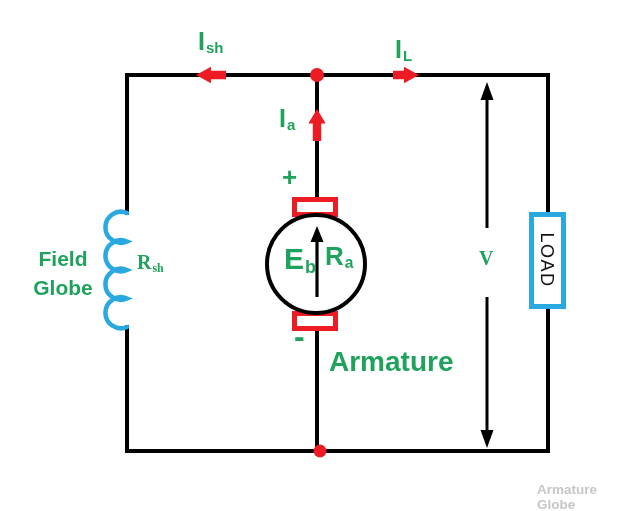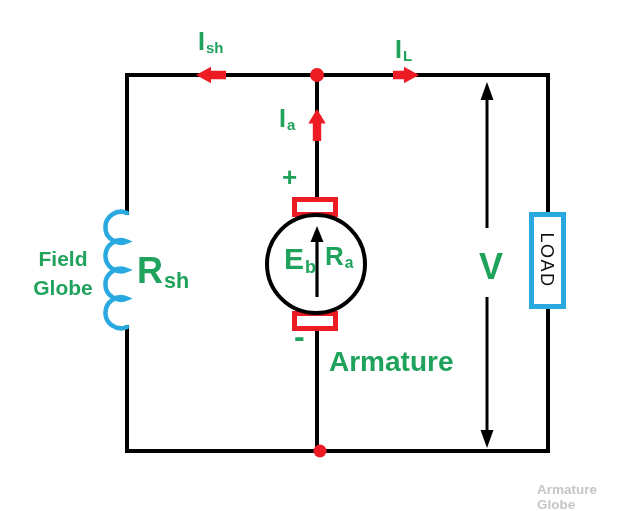--- a/index.html
+++ b/index.html
@@ -9,21 +9,21 @@
   .stage{
     position:relative; width:627px; height:511px; background:#ffffff; overflow:hidden;
     font-family:"Liberation Sans", sans-serif;
   }
   .stage svg{position:absolute;left:0;top:0;}
   .lbl{
     position:absolute; font-weight:700; color:var(--green); line-height:1.05; white-space:nowrap;
   }
   .lbl .sub{font-size:0.6em; position:relative; top:0.22em; left:1px;}
   .sym{font-size:25px;}
-  .big{font-size:36px;}
+  .big{font-size:20px;font-family:Liberation Serif, serif;}
   .shuntfield{width:78px; text-align:center; font-size:21px; line-height:29px;}
   .loadtxt{
     position:absolute; color:#111; font-weight:400; font-size:18px; letter-spacing:1.5px;
     width:90px; height:22px; text-align:center; transform:rotate(90deg); transform-origin:center;
     line-height:22px;
   }
   .watermark{
     position:absolute; color:var(--watermark); font-weight:700; font-size:13.5px;
   }
 </style>

